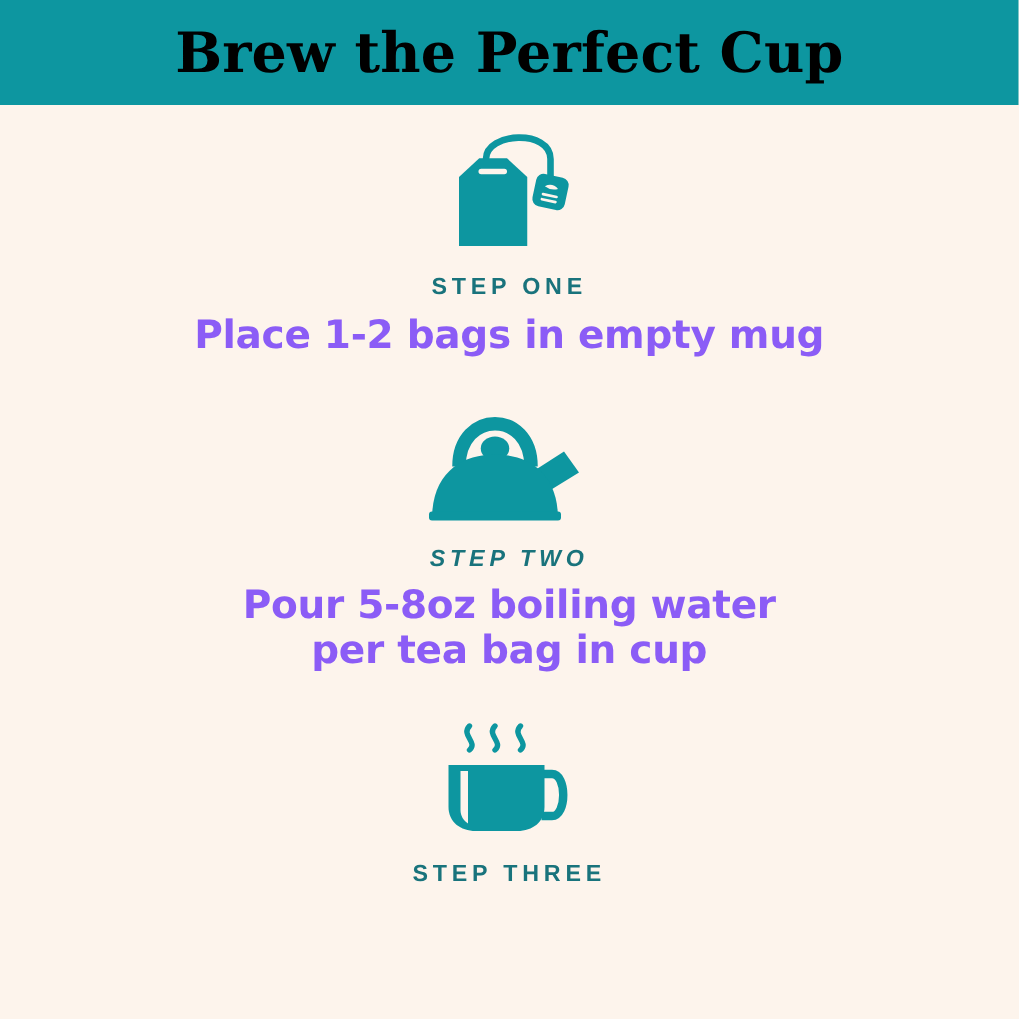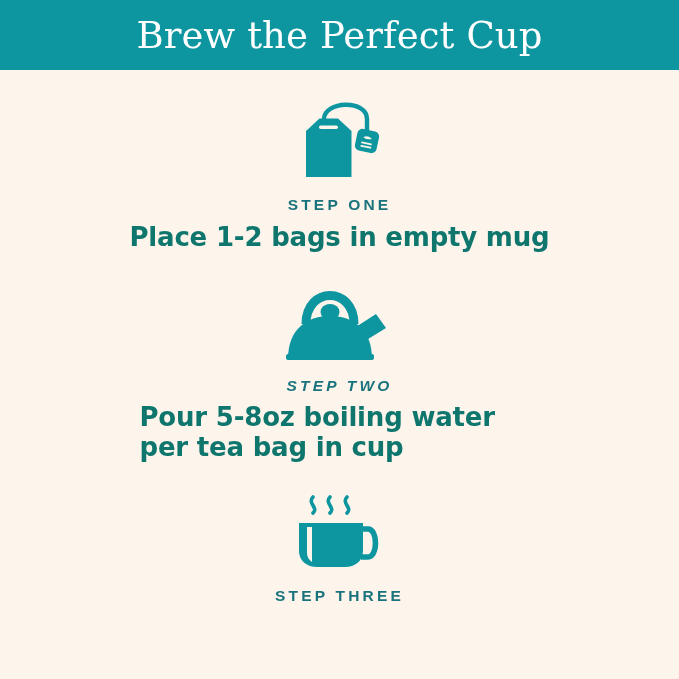--- a/index.html
+++ b/index.html
@@ -28,24 +28,24 @@
     left: 0;
     width: 679px;
     height: 70px;
     background: #0d96a0;
     display: flex;
     align-items: center;
     justify-content: center;
   }
   .header-title {
     font-family: "DejaVu Serif", "Liberation Serif", serif;
-    font-weight: normal;
+    font-weight: bold;
     font-size: 37px;
     line-height: 1;
-    color: #ffffff;
+    color: #000000;
     letter-spacing: 0.1px;
     white-space: nowrap;
   }
 
   
   .steps {
     position: absolute;
     top: 70px;
     left: 0;
     width: 679px;
@@ -53,21 +53,21 @@
     display: flex;
     flex-direction: column;
   }
   .step {
     position: relative;
     width: 100%;
     display: flex;
     flex-direction: column;
     align-items: center;
   }
-  .step-1 { padding-top: 23px; }
+  .step-1 { padding-top: 10px; }
   .step-2 { padding-top: 24px; }
   .step-3 { padding-top: 25px; }
 
   .icon-wrap {
     display: flex;
     align-items: flex-end;
     justify-content: center;
   }
   .icon-wrap.teabag { height: 86px; }
   .icon-wrap.kettle { height: 86px; }
@@ -84,21 +84,22 @@
     line-height: 1;
   }
   .step-2 .step-label { margin-top: 16px; font-style: italic; }
   .step-3 .step-label { margin-top: 15px; }
 
   .step-text {
     margin-top: 9px;
     font-family: "DejaVu Sans", "Liberation Sans", sans-serif;
     font-size: 26px;
     font-weight: bold;
-    color: #0f766e;
+    color: #8b5cf6;
+    text-align: center;
     line-height: 1.16;
     max-width: 430px;
     letter-spacing: -0.2px;
   }
 </style>
 </head>
 <body>
 
 <div class="page">
 

